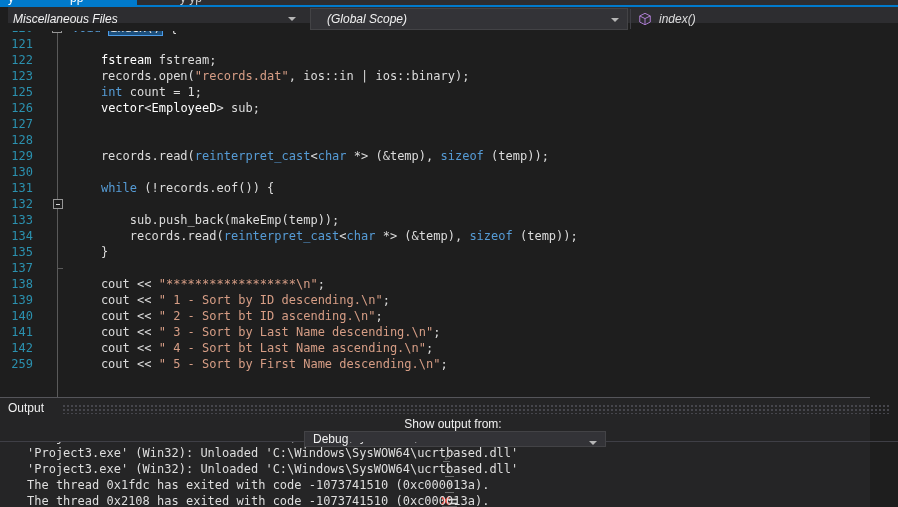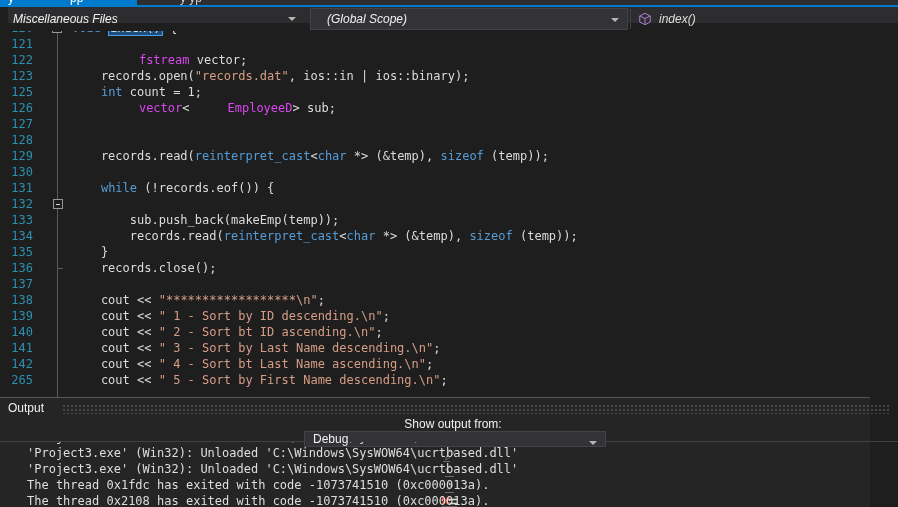--- a/index.html
+++ b/index.html
@@ -28,21 +28,21 @@
 
   
   .editor { position:absolute; left:0; top:31px; width:898px; height:366px; background:#1E1E1E; overflow:hidden; }
   .code-lines { position:absolute; left:0; top:-11px; width:898px; }
   .code-row { display:flex; height:16px; }
   .ln { width:48px; text-align:right; padding-right:15px; color:#2B91AF; font:12px/16px "DejaVu Sans Mono", monospace; flex:none; }
   .gutter { width:24px; flex:none; }
   pre.code { font:12px/16px "DejaVu Sans Mono", monospace; white-space:pre; color:#DCDCDC; }
   .c-p { color:#DCDCDC; }
   .c-k { color:#569CD6; }
-  .c-t { color:#d946ef;margin-left:38px; }
+  .c-t { color:#ffffff; }
   .c-s { color:#D69D85; }
   .c-sel { color:#E8E8E8; background:#1C4F7C; border:1px solid #4C9CE8; padding:0 1px; }
   .outline-vline { position:absolute; left:57px; top:0; width:1px; height:366px; background:#5A5A5A; }
   .outline-box-frag { position:absolute; left:52px; top:0; width:10px; height:2px; border-left:1px solid #969696; border-right:1px solid #969696; border-bottom:1px solid #969696; background:#1E1E1E; }
   .collapse-box { position:absolute; left:53px; top:168px; width:10px; height:10px; background:#1E1E1E; border:1px solid #969696; }
   .collapse-box .minus { position:absolute; left:2px; top:4px; width:4px; height:1px; background:#D4D4D4; }
   .outline-tick { position:absolute; left:57px; top:237px; width:6px; height:1px; background:#5A5A5A; }
 
   
   .output-panel { position:absolute; left:0; top:397px; width:870px; height:110px; background:#252526; border-top:1px solid #55555A; }
@@ -103,21 +103,21 @@
           <pre class="code"><span class="c-k">void </span><span class="c-sel">index()</span><span class="c-p"> {</span></pre>
         </div>
         <div class="code-row">
           <div class="ln">121</div>
           <div class="gutter"></div>
           <pre class="code"></pre>
         </div>
         <div class="code-row">
           <div class="ln">122</div>
           <div class="gutter"></div>
-          <pre class="code"><span class="c-p">    </span><span class="c-t">fstream</span><span class="c-p"> vector;</span></pre>
+          <pre class="code"><span class="c-p">    </span><span class="c-t">fstream</span><span class="c-p"> fstream;</span></pre>
         </div>
         <div class="code-row">
           <div class="ln">123</div>
           <div class="gutter"></div>
           <pre class="code"><span class="c-p">    records.open(</span><span class="c-s">"records.dat"</span><span class="c-p">, ios::in | ios::binary);</span></pre>
         </div>
         <div class="code-row">
           <div class="ln">125</div>
           <div class="gutter"></div>
           <pre class="code"><span class="c-p">    </span><span class="c-k">int</span><span class="c-p"> count = 1;</span></pre>
@@ -166,25 +166,20 @@
           <div class="ln">134</div>
           <div class="gutter"></div>
           <pre class="code"><span class="c-p">        records.read(</span><span class="c-k">reinterpret_cast</span><span class="c-p">&lt;</span><span class="c-k">char</span><span class="c-p"> *&gt; (&amp;temp), </span><span class="c-k">sizeof</span><span class="c-p"> (temp));</span></pre>
         </div>
         <div class="code-row">
           <div class="ln">135</div>
           <div class="gutter"></div>
           <pre class="code"><span class="c-p">    }</span></pre>
         </div>
         <div class="code-row">
-          <div class="ln">136</div>
-          <div class="gutter"></div>
-          <pre class="code"><span class="c-p">    records.close();</span></pre>
-        </div>
-        <div class="code-row">
           <div class="ln">137</div>
           <div class="gutter"></div>
           <pre class="code"></pre>
         </div>
         <div class="code-row">
           <div class="ln">138</div>
           <div class="gutter"></div>
           <pre class="code"><span class="c-p">    cout &lt;&lt; </span><span class="c-s">"******************\n"</span><span class="c-p">;</span></pre>
         </div>
         <div class="code-row">
@@ -201,21 +196,21 @@
           <div class="ln">141</div>
           <div class="gutter"></div>
           <pre class="code"><span class="c-p">    cout &lt;&lt; </span><span class="c-s">" 3 - Sort by Last Name descending.\n"</span><span class="c-p">;</span></pre>
         </div>
         <div class="code-row">
           <div class="ln">142</div>
           <div class="gutter"></div>
           <pre class="code"><span class="c-p">    cout &lt;&lt; </span><span class="c-s">" 4 - Sort bt Last Name ascending.\n"</span><span class="c-p">;</span></pre>
         </div>
         <div class="code-row">
-          <div class="ln">265</div>
+          <div class="ln">259</div>
           <div class="gutter"></div>
           <pre class="code"><span class="c-p">    cout &lt;&lt; </span><span class="c-s">" 5 - Sort by First Name descending.\n"</span><span class="c-p">;</span></pre>
         </div>
       </div>
     <div class="outline-vline"></div>
     <div class="outline-box-frag"></div>
     <div class="collapse-box">
         <span class="minus"></span>
       </div>
     <div class="outline-tick"></div>

